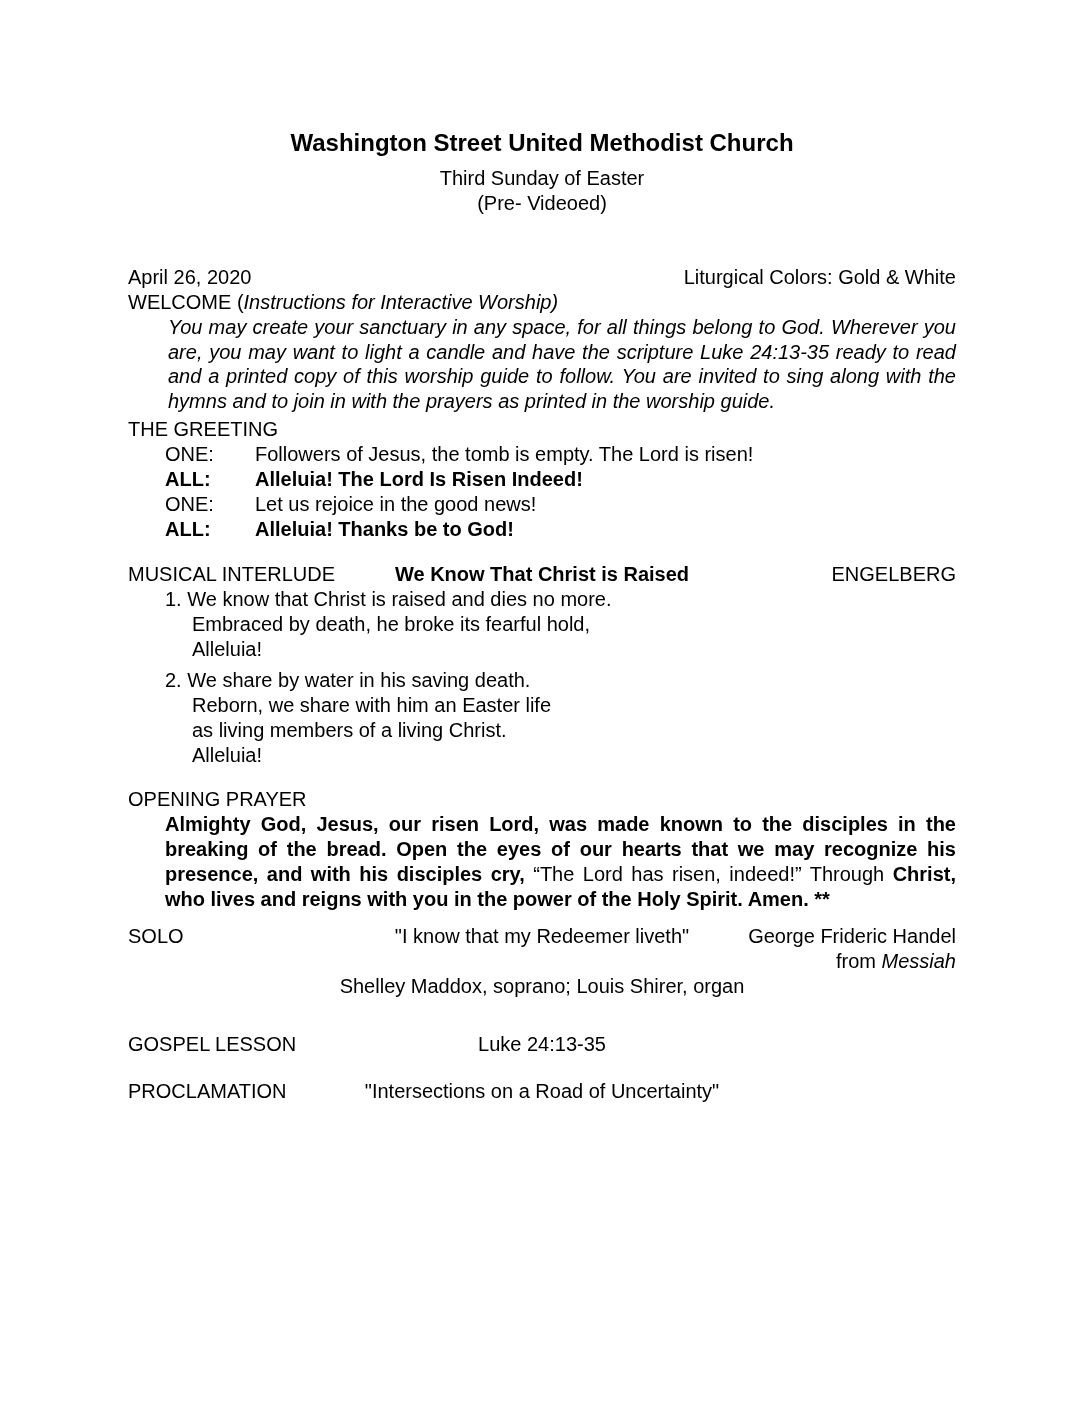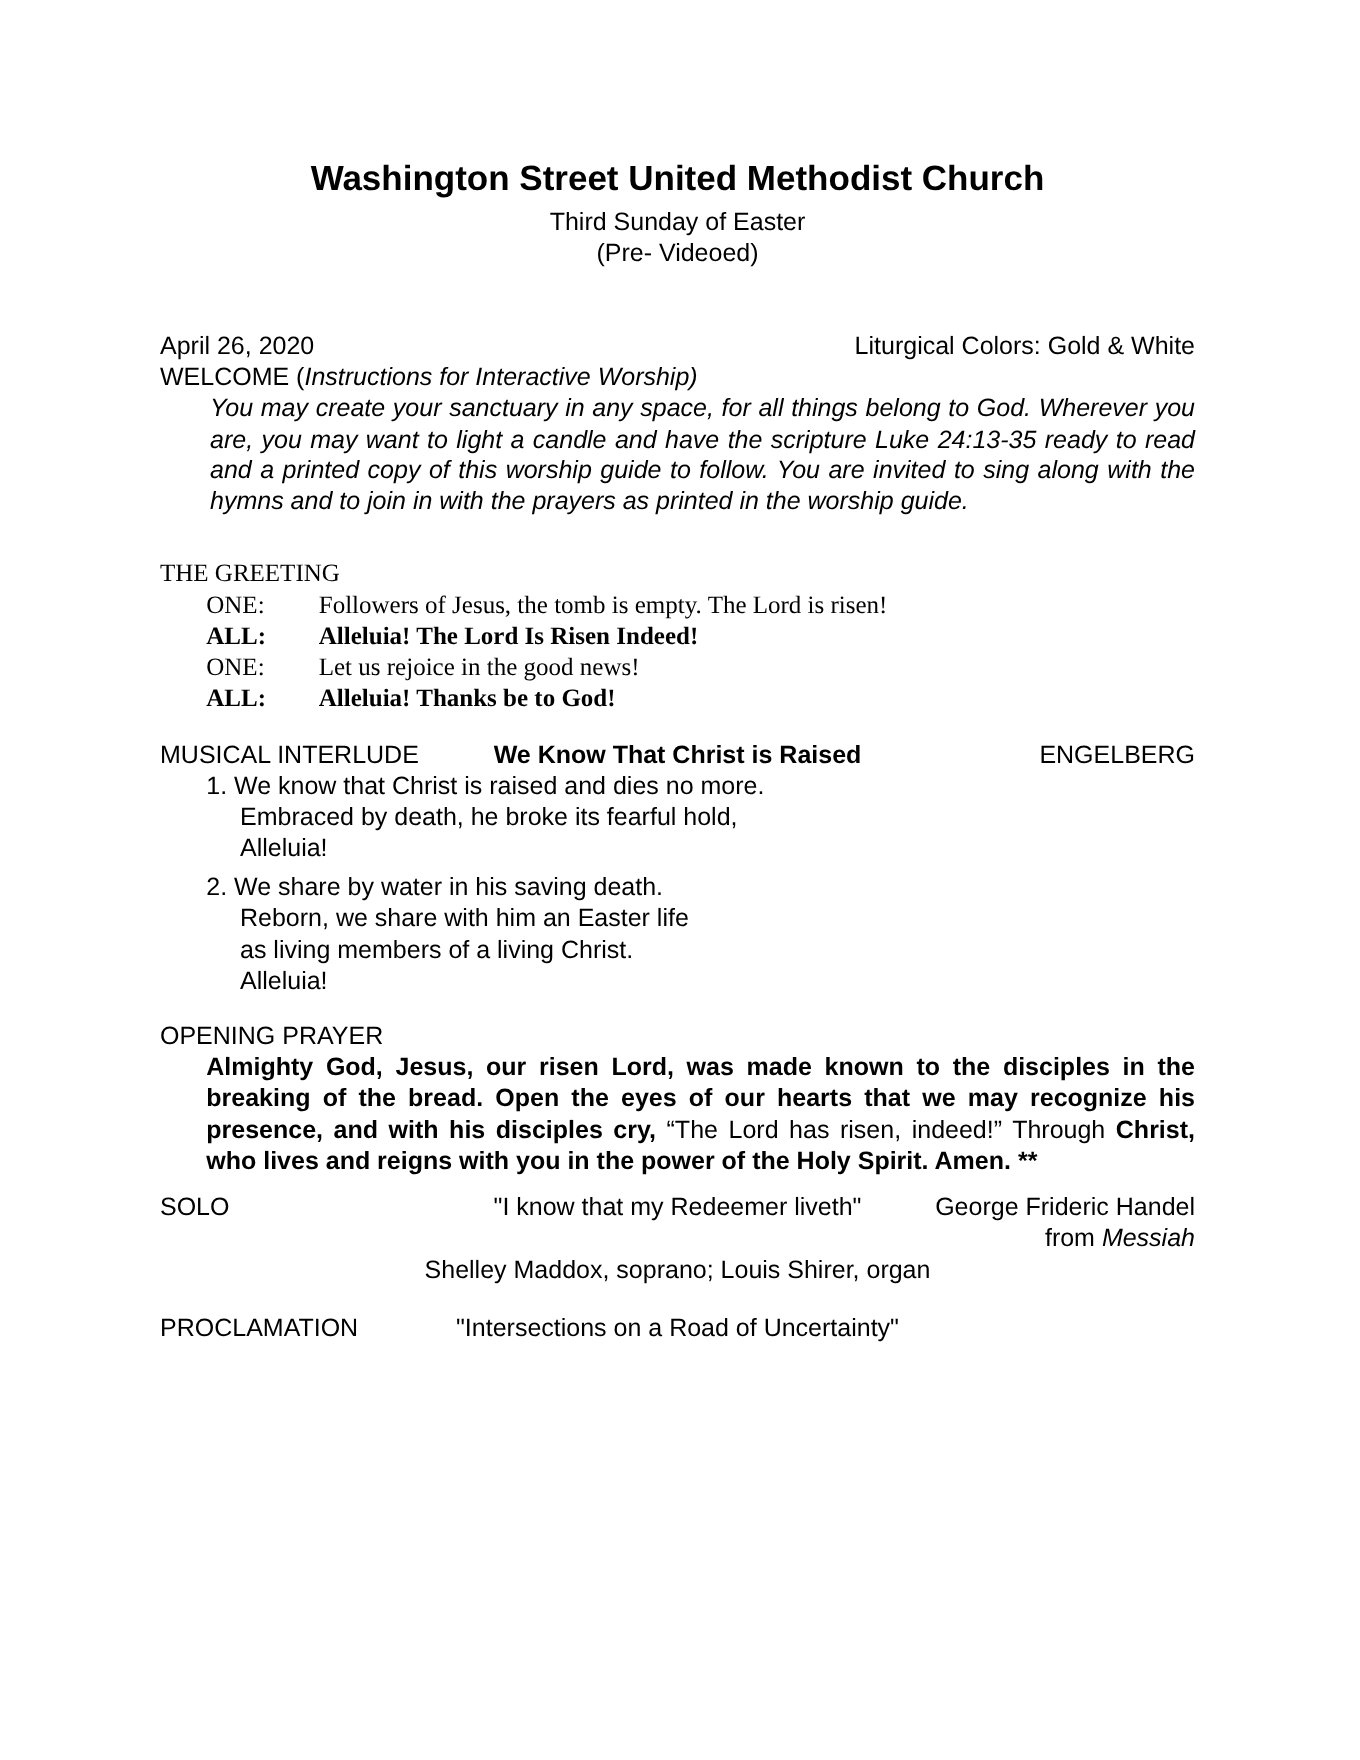--- a/index.html
+++ b/index.html
@@ -14,21 +14,21 @@
     font-family: "Liberation Sans", "DejaVu Sans", sans-serif;
     font-size: 20px;
     line-height: 25px;
     padding: 126px 132px 40px 128px;
     overflow: hidden;
   }
 
   
   .doc-title {
     margin: 0;
-    font-size: 28px;
+    font-size: 24px;
     line-height: 34px;
     font-weight: bold;
     text-align: center;
   }
   .doc-subtitle { text-align: center; margin-top: 6px; }
   .doc-subtitle2 { text-align: center; }
 
   
   .meta-row {
     display: flex;
@@ -43,21 +43,21 @@
   .welcome-section { }
   .welcome-heading .italic { font-style: italic; }
   .welcome-body {
     margin-left: 40px;
     font-style: italic;
     text-align: justify;
     line-height: 24.5px;
   }
 
   
-  .greeting-section { margin-top: 34px; font-family: Liberation Serif, serif; }
+  .greeting-section { margin-top: 4px; }
   .greeting-line { margin-left: 37px; display: flex; }
   .greeting-speaker { flex: 0 0 90px; }
   .greeting-line.bold { font-weight: bold; }
 
   
   .row { position: relative; margin-top: 0; }
   .row .center-text {
     position: absolute; left: 0; right: 0; top: 0;
     text-align: center;
   }
@@ -154,19 +154,23 @@
   </div>
 
   <div class="row solo-row">
     <span class="left-text">SOLO</span>
     <span class="center-text">"I know that my Redeemer liveth"</span>
     <span class="right-text">George Frideric Handel</span>
   </div>
   <div class="from-line"><span>from </span><span class="italic">Messiah</span></div>
   <div class="performers-line">Shelley Maddox, soprano; Louis Shirer, organ</div>
 
+  <div class="row gospel-row">
+    <span class="left-text">GOSPEL LESSON</span>
+    <span class="center-text">Luke 24:13-35</span>
+  </div>
 
   <div class="row proclamation-row">
     <span class="left-text">PROCLAMATION</span>
     <span class="center-text">"Intersections on a Road of Uncertainty"</span>
   </div>
 
 </div>
 
 </body></html>

